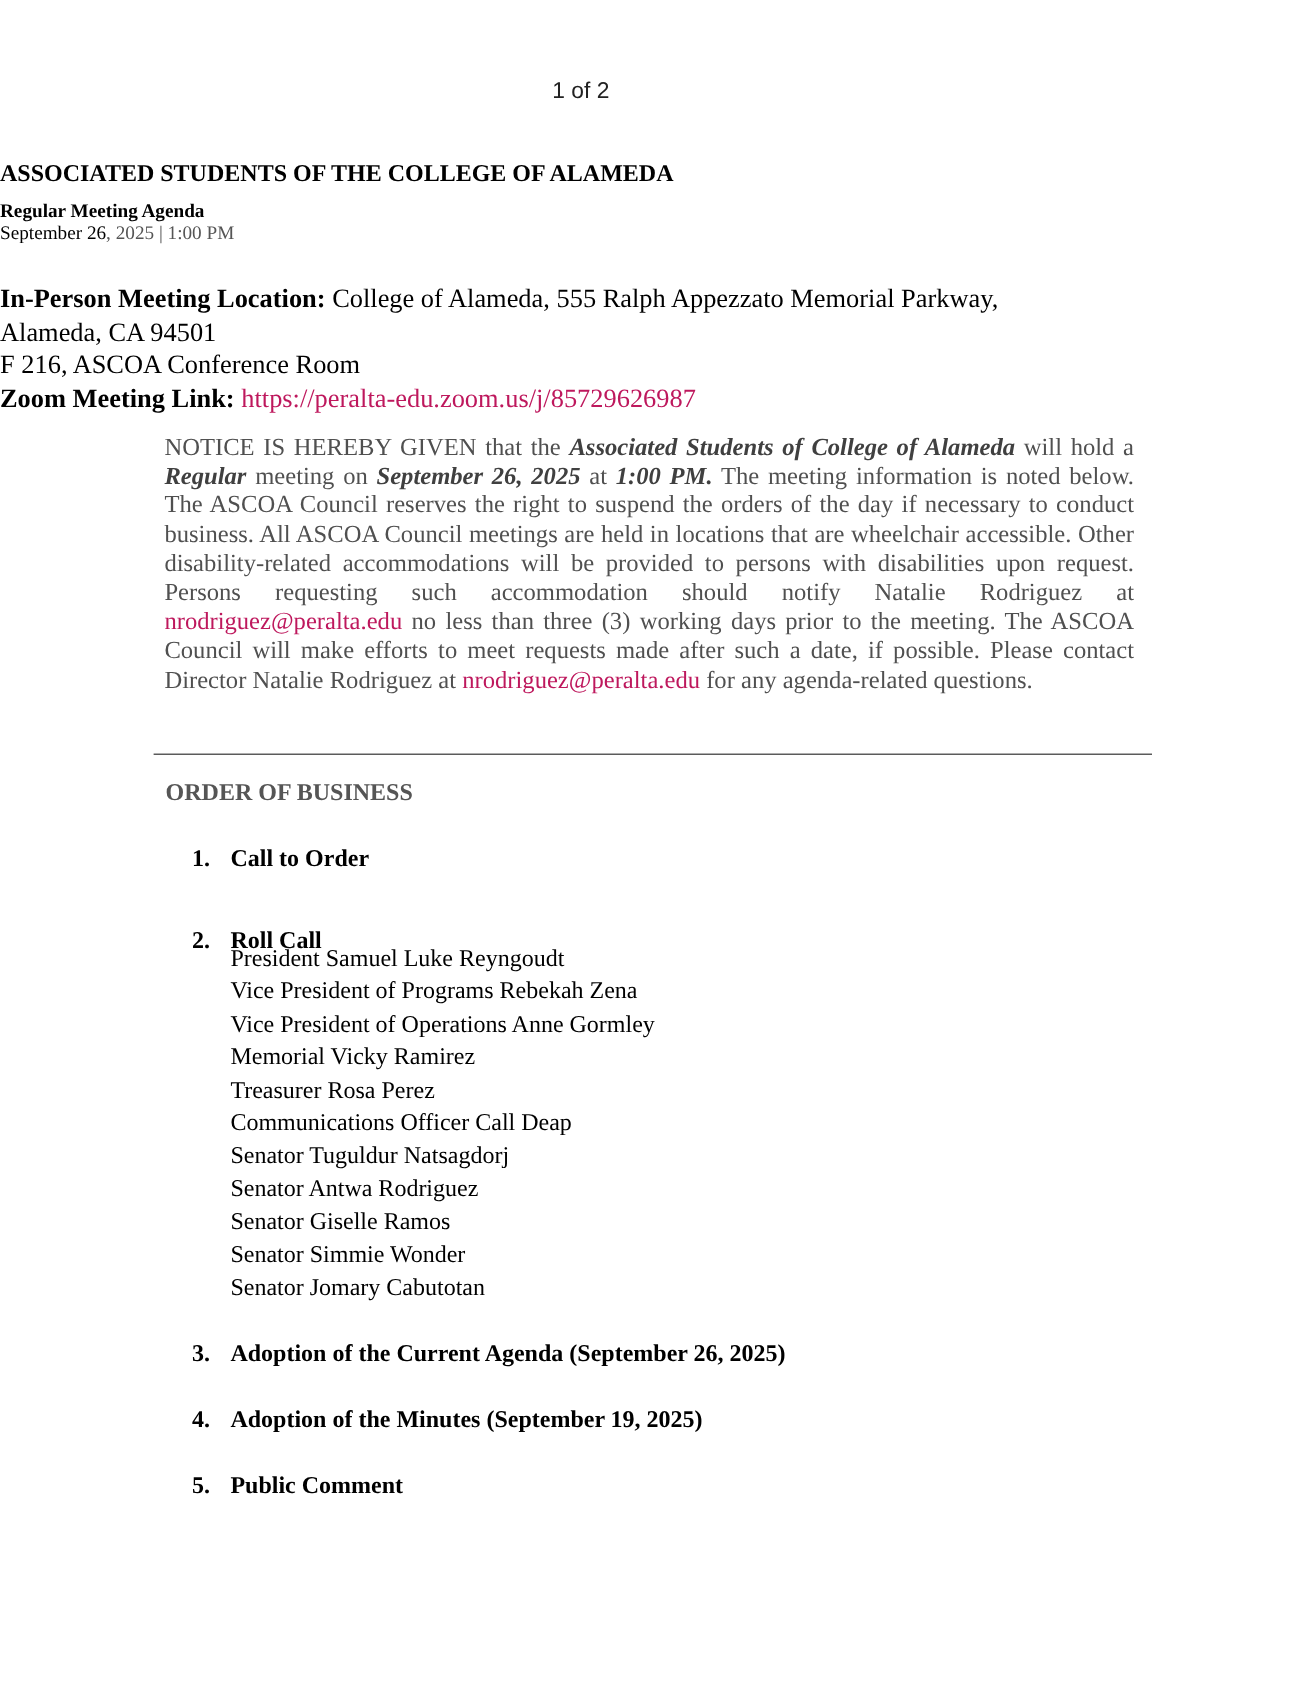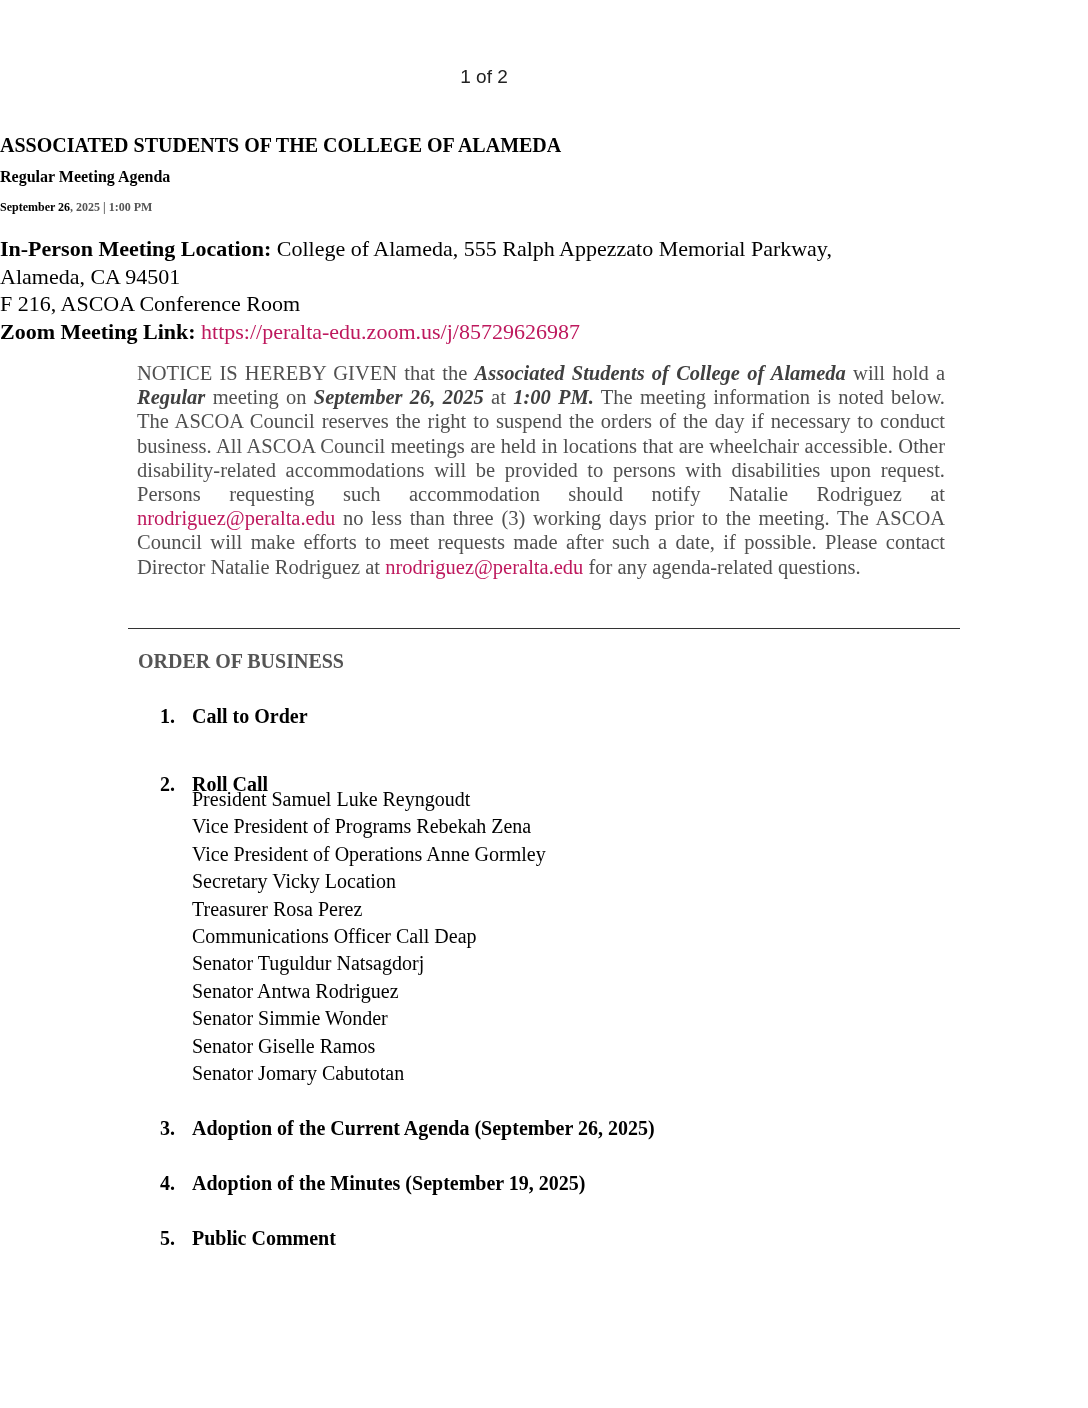--- a/index.html
+++ b/index.html
@@ -3,21 +3,21 @@
 <meta charset="utf-8">
 <style>
   html, body { margin:0; padding:0; background:#ffffff; }
   body { width:1088px; height:1408px; position:relative; overflow:hidden;
          font-family:"Liberation Serif", serif; color:#000; }
   .page-num { position:absolute; top:66px; left:0; width:968px; text-align:center;
               font-family:"Liberation Sans", sans-serif; font-size:19px; color:#222; }
   .center { position:absolute; left:0; width:1018px; text-align:left; font-size:21px; line-height:28px; }
   .title { top:131px; font-weight:bold; font-size:20px; }
   .subtitle { top:163px; font-weight:bold; font-size:16px; }
-  .dateline { top:193px; font-weight:bold; font-size:12px; }
+  .dateline { top:181px; font-weight:normal; font-size:16px; }
   .gray-b { color:#555; }
   .loc { top:235px; font-size:22px; }
   .loc div { line-height:27.5px; }
   a.lnk { color:#be185d; }
   .notice { position:absolute; top:361px; left:137px; width:808px; font-size:20.5px; line-height:24.2px;
             color:#505050; text-align:justify; }
   .notice b, .notice i { color:#404040; }
   .rule { position:absolute; top:628px; left:128px; width:832px; height:0; border-top:1.3px solid #333; }
   .oob { position:absolute; top:650px; left:138px; font-weight:bold; font-size:20px; color:#555; }
   .item { position:absolute; left:160px; font-weight:bold; font-size:20px; }
@@ -46,25 +46,25 @@
 
 <div class="oob">ORDER OF BUSINESS</div>
 
 <div class="item" style="top:705px"><span class="num">1.</span><span>Call to Order</span></div>
 <div class="item" style="top:773px"><span class="num">2.</span><span>Roll Call</span></div>
 
 <div class="roll">
   <div>President Samuel Luke Reyngoudt</div>
   <div>Vice President of Programs Rebekah Zena</div>
   <div>Vice President of Operations Anne Gormley</div>
-  <div>Secretary Vicky Location</div>
+  <div>Memorial Vicky Ramirez</div>
   <div>Treasurer Rosa Perez</div>
   <div>Communications Officer Call Deap</div>
   <div>Senator Tuguldur Natsagdorj</div>
   <div>Senator Antwa Rodriguez</div>
+  <div>Senator Giselle Ramos</div>
   <div>Senator Simmie Wonder</div>
-  <div>Senator Giselle Ramos</div>
   <div>Senator Jomary Cabutotan</div>
 </div>
 
 <div class="item" style="top:1117px"><span class="num">3.</span><span>Adoption of the Current Agenda (September 26, 2025)</span></div>
 <div class="item" style="top:1172px"><span class="num">4.</span><span>Adoption of the Minutes (September 19, 2025)</span></div>
 <div class="item" style="top:1227px"><span class="num">5.</span><span>Public Comment</span></div>
 
 </body></html>

